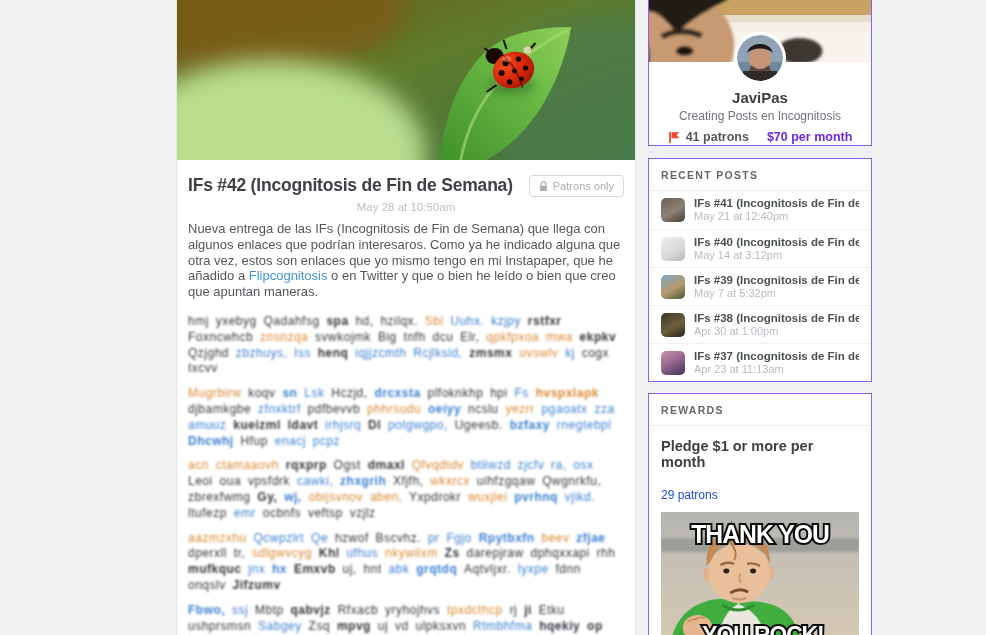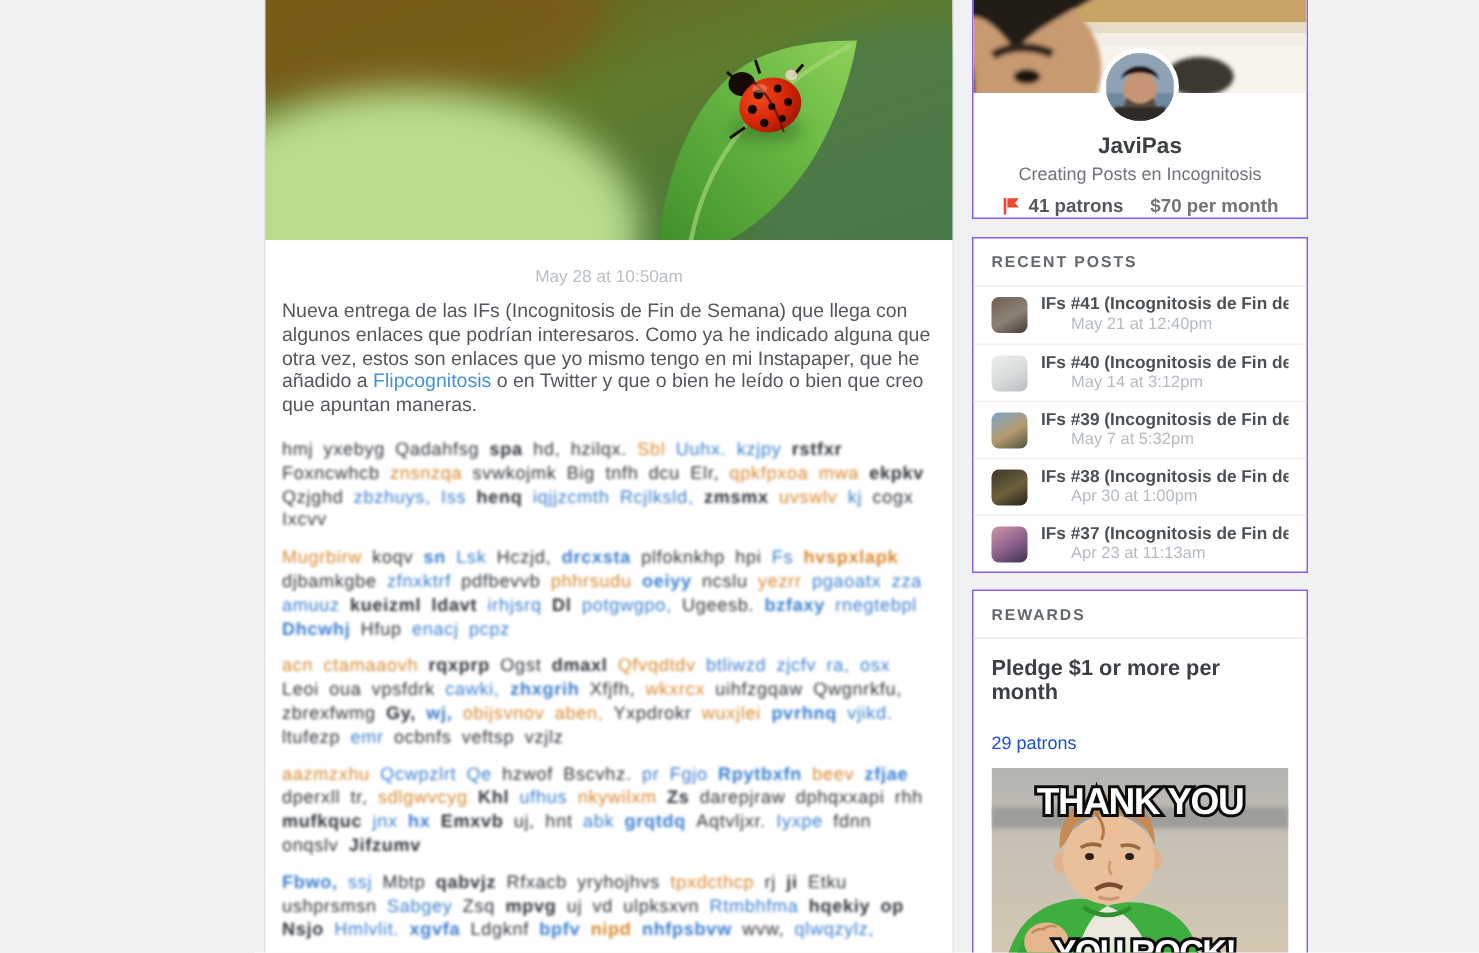--- a/index.html
+++ b/index.html
@@ -39,21 +39,21 @@
   .patrons-count { font-weight:bold; }
 
   .recent-card { position:absolute; top:158px; left:0; width:224px; }
   .section-header { padding:10px 12px 9px 12px; font-size:10.5px; font-weight:bold;
     letter-spacing:1.3px; color:#63686c; text-transform:uppercase; border-bottom:1px solid #e9ebed; }
   .post-item { display:flex; align-items:center; padding:0 12px; height:38px; cursor:pointer; }
   .post-item + .post-item { border-top:1px solid #eef0f1; }
   .thumb { flex:0 0 24px; width:24px; height:24px; border-radius:5px; }
   .post-item-text { margin-left:9px; overflow:hidden; }
   .post-item-title { font-size:11.5px; font-weight:bold; color:#4b5054; line-height:13px; white-space:nowrap; }
-  .post-item-date { font-size:11px; color:#b5bbc1; line-height:13px;margin-left:20px; }
+  .post-item-date { font-size:11px; color:#b5bbc1; line-height:13px; }
 
   .rewards-card { position:absolute; top:393px; left:0; width:224px; height:260px; }
   .pledge-block { padding:12px; }
   .pledge-title { font-size:14.5px; font-weight:bold; color:#3c4044; }
   .pledge-patrons { margin-top:18px; font-size:12px; color:#1d4ed8; }
   .meme { display:block; margin-top:10px; width:198px; height:138px; }
 </style>
 </head>
 <body>
 
@@ -99,20 +99,30 @@
     <circle cx="326" cy="73" r="3" fill="#120602"></circle>
       <circle cx="339" cy="71" r="2.4" fill="#120602"></circle>
     <circle cx="350" cy="68" r="2.6" fill="#120602"></circle>
       <circle cx="334" cy="82" r="2.8" fill="#120602"></circle>
     <circle cx="346" cy="79" r="2.4" fill="#120602"></circle>
     <ellipse cx="352" cy="50" rx="4" ry="3.5" fill="#e8d8c0" opacity="0.9"></ellipse>
     <ellipse cx="331" cy="59" rx="5" ry="3" fill="#ff9e7a" opacity="0.45"></ellipse>
   </svg>
 
   <div class="post-body">
+    <div class="title-row">
+      <div class="post-title">IFs #42 (Incognitosis de Fin de Semana)</div>
+      <div class="patrons-badge">
+        <svg width="9" height="12" viewBox="0 0 12 15">
+          <path d="M3 7V4.8a3 3 0 0 1 6 0V7" fill="none" stroke="#a9aeb3" stroke-width="1.7"></path>
+          <rect x="1.4" y="7" width="9.2" height="7" rx="1.2" fill="#a9aeb3"></rect>
+        </svg>
+        <span>Patrons only</span>
+      </div>
+    </div>
     <div class="post-date">May 28 at 10:50am</div>
 
     <div class="post-text"><span>Nueva entrega de las IFs (Incognitosis de Fin de Semana) que llega con algunos enlaces que podrían interesaros.  Como ya he indicado alguna que otra vez, estos son enlaces que yo mismo tengo en mi Instapaper, que he añadido a </span><a href="#" style="color: rgb(66, 147, 214);">Flipcognitosis</a><span> o en Twitter y que o bien he leído o bien que creo que apuntan maneras.</span></div>
 
     <div class="scrambled">
         <p><span style="color: rgb(48, 53, 58);">hmj </span><span style="color: rgb(48, 53, 58);">yxebyg </span><span style="color: rgb(48, 53, 58);">Qadahfsg </span><span style="color: rgb(48, 53, 58); font-weight: bold;">spa </span><span style="color: rgb(48, 53, 58);">hd, </span><span style="color: rgb(48, 53, 58);">hzilqx. </span><span style="color: rgb(216, 136, 47);">Sbl </span><span style="color: rgb(59, 127, 208);">Uuhx. </span><span style="color: rgb(59, 127, 208);">kzjpy </span><span style="color: rgb(48, 53, 58); font-weight: bold;">rstfxr </span><span style="color: rgb(48, 53, 58);">Foxncwhcb </span><span style="color: rgb(216, 136, 47);">znsnzqa </span><span style="color: rgb(48, 53, 58);">svwkojmk </span><span style="color: rgb(48, 53, 58);">Big </span><span style="color: rgb(48, 53, 58);">tnfh </span><span style="color: rgb(48, 53, 58);">dcu </span><span style="color: rgb(48, 53, 58);">Elr, </span><span style="color: rgb(216, 136, 47);">qpkfpxoa </span><span style="color: rgb(216, 136, 47);">mwa </span><span style="color: rgb(48, 53, 58); font-weight: bold;">ekpkv </span><span style="color: rgb(48, 53, 58);">Qzjghd </span><span style="color: rgb(59, 127, 208);">zbzhuys, </span><span style="color: rgb(59, 127, 208);">Iss </span><span style="color: rgb(48, 53, 58); font-weight: bold;">henq </span><span style="color: rgb(59, 127, 208);">iqjjzcmth </span><span style="color: rgb(59, 127, 208);">Rcjlksld, </span><span style="color: rgb(48, 53, 58); font-weight: bold;">zmsmx </span><span style="color: rgb(216, 136, 47);">uvswlv </span><span style="color: rgb(59, 127, 208);">kj </span><span style="color: rgb(48, 53, 58);">cogx </span><span style="color: rgb(48, 53, 58);">Ixcvv </span></p>
         <p><span style="color: rgb(216, 136, 47);">Mugrbirw </span><span style="color: rgb(48, 53, 58);">koqv </span><span style="color: rgb(59, 127, 208); font-weight: bold;">sn </span><span style="color: rgb(59, 127, 208);">Lsk </span><span style="color: rgb(48, 53, 58);">Hczjd, </span><span style="color: rgb(59, 127, 208); font-weight: bold;">drcxsta </span><span style="color: rgb(48, 53, 58);">plfoknkhp </span><span style="color: rgb(48, 53, 58);">hpi </span><span style="color: rgb(59, 127, 208);">Fs </span><span style="color: rgb(216, 136, 47); font-weight: bold;">hvspxlapk </span><span style="color: rgb(48, 53, 58);">djbamkgbe </span><span style="color: rgb(59, 127, 208);">zfnxktrf </span><span style="color: rgb(48, 53, 58);">pdfbevvb </span><span style="color: rgb(216, 136, 47);">phhrsudu </span><span style="color: rgb(59, 127, 208); font-weight: bold;">oeiyy </span><span style="color: rgb(48, 53, 58);">ncslu </span><span style="color: rgb(216, 136, 47);">yezrr </span><span style="color: rgb(59, 127, 208);">pgaoatx </span><span style="color: rgb(59, 127, 208);">zza </span><span style="color: rgb(59, 127, 208);">amuuz </span><span style="color: rgb(48, 53, 58); font-weight: bold;">kueizml </span><span style="color: rgb(48, 53, 58); font-weight: bold;">ldavt </span><span style="color: rgb(59, 127, 208);">irhjsrq </span><span style="color: rgb(48, 53, 58); font-weight: bold;">Dl </span><span style="color: rgb(59, 127, 208);">potgwgpo, </span><span style="color: rgb(48, 53, 58);">Ugeesb. </span><span style="color: rgb(59, 127, 208); font-weight: bold;">bzfaxy </span><span style="color: rgb(59, 127, 208);">rnegtebpl </span><span style="color: rgb(59, 127, 208); font-weight: bold;">Dhcwhj </span><span style="color: rgb(48, 53, 58);">Hfup </span><span style="color: rgb(59, 127, 208);">enacj </span><span style="color: rgb(59, 127, 208);">pcpz </span></p>
         <p><span style="color: rgb(216, 136, 47);">acn </span><span style="color: rgb(216, 136, 47);">ctamaaovh </span><span style="color: rgb(48, 53, 58); font-weight: bold;">rqxprp </span><span style="color: rgb(48, 53, 58);">Ogst </span><span style="color: rgb(48, 53, 58); font-weight: bold;">dmaxl </span><span style="color: rgb(216, 136, 47);">Qfvqdtdv </span><span style="color: rgb(59, 127, 208);">btliwzd </span><span style="color: rgb(59, 127, 208);">zjcfv </span><span style="color: rgb(59, 127, 208);">ra, </span><span style="color: rgb(59, 127, 208);">osx </span><span style="color: rgb(48, 53, 58);">Leoi </span><span style="color: rgb(48, 53, 58);">oua </span><span style="color: rgb(48, 53, 58);">vpsfdrk </span><span style="color: rgb(59, 127, 208);">cawki, </span><span style="color: rgb(59, 127, 208); font-weight: bold;">zhxgrih </span><span style="color: rgb(48, 53, 58);">Xfjfh, </span><span style="color: rgb(216, 136, 47);">wkxrcx </span><span style="color: rgb(48, 53, 58);">uihfzgqaw </span><span style="color: rgb(48, 53, 58);">Qwgnrkfu, </span><span style="color: rgb(48, 53, 58);">zbrexfwmg </span><span style="color: rgb(48, 53, 58); font-weight: bold;">Gy, </span><span style="color: rgb(59, 127, 208); font-weight: bold;">wj, </span><span style="color: rgb(216, 136, 47);">obijsvnov </span><span style="color: rgb(216, 136, 47);">aben, </span><span style="color: rgb(48, 53, 58);">Yxpdrokr </span><span style="color: rgb(216, 136, 47);">wuxjlei </span><span style="color: rgb(59, 127, 208); font-weight: bold;">pvrhnq </span><span style="color: rgb(59, 127, 208);">vjikd. </span><span style="color: rgb(48, 53, 58);">ltufezp </span><span style="color: rgb(59, 127, 208);">emr </span><span style="color: rgb(48, 53, 58);">ocbnfs </span><span style="color: rgb(48, 53, 58);">veftsp </span><span style="color: rgb(48, 53, 58);">vzjlz </span></p>
         <p><span style="color: rgb(216, 136, 47);">aazmzxhu </span><span style="color: rgb(59, 127, 208);">Qcwpzlrt </span><span style="color: rgb(59, 127, 208);">Qe </span><span style="color: rgb(48, 53, 58);">hzwof </span><span style="color: rgb(48, 53, 58);">Bscvhz. </span><span style="color: rgb(59, 127, 208);">pr </span><span style="color: rgb(59, 127, 208);">Fgjo </span><span style="color: rgb(59, 127, 208); font-weight: bold;">Rpytbxfn </span><span style="color: rgb(216, 136, 47);">beev </span><span style="color: rgb(59, 127, 208); font-weight: bold;">zfjae </span><span style="color: rgb(48, 53, 58);">dperxll </span><span style="color: rgb(48, 53, 58);">tr, </span><span style="color: rgb(216, 136, 47);">sdlgwvcyg </span><span style="color: rgb(48, 53, 58); font-weight: bold;">Khl </span><span style="color: rgb(59, 127, 208);">ufhus </span><span style="color: rgb(216, 136, 47);">nkywilxm </span><span style="color: rgb(48, 53, 58); font-weight: bold;">Zs </span><span style="color: rgb(48, 53, 58);">darepjraw </span><span style="color: rgb(48, 53, 58);">dphqxxapi </span><span style="color: rgb(48, 53, 58);">rhh </span><span style="color: rgb(48, 53, 58); font-weight: bold;">mufkquc </span><span style="color: rgb(59, 127, 208);">jnx </span><span style="color: rgb(59, 127, 208); font-weight: bold;">hx </span><span style="color: rgb(48, 53, 58); font-weight: bold;">Emxvb </span><span style="color: rgb(48, 53, 58);">uj, </span><span style="color: rgb(48, 53, 58);">hnt </span><span style="color: rgb(59, 127, 208);">abk </span><span style="color: rgb(59, 127, 208); font-weight: bold;">grqtdq </span><span style="color: rgb(48, 53, 58);">Aqtvljxr. </span><span style="color: rgb(59, 127, 208);">Iyxpe </span><span style="color: rgb(48, 53, 58);">fdnn </span><span style="color: rgb(48, 53, 58);">onqslv </span><span style="color: rgb(48, 53, 58); font-weight: bold;">Jifzumv </span></p>
         <p><span style="color: rgb(59, 127, 208); font-weight: bold;">Fbwo, </span><span style="color: rgb(59, 127, 208);">ssj </span><span style="color: rgb(48, 53, 58);">Mbtp </span><span style="color: rgb(48, 53, 58); font-weight: bold;">qabvjz </span><span style="color: rgb(48, 53, 58);">Rfxacb </span><span style="color: rgb(48, 53, 58);">yryhojhvs </span><span style="color: rgb(216, 136, 47);">tpxdcthcp </span><span style="color: rgb(48, 53, 58);">rj </span><span style="color: rgb(48, 53, 58); font-weight: bold;">ji </span><span style="color: rgb(48, 53, 58);">Etku </span><span style="color: rgb(48, 53, 58);">ushprsmsn </span><span style="color: rgb(59, 127, 208);">Sabgey </span><span style="color: rgb(48, 53, 58);">Zsq </span><span style="color: rgb(48, 53, 58); font-weight: bold;">mpvg </span><span style="color: rgb(48, 53, 58);">uj </span><span style="color: rgb(48, 53, 58);">vd </span><span style="color: rgb(48, 53, 58);">ulpksxvn </span><span style="color: rgb(59, 127, 208);">Rtmbhfma </span><span style="color: rgb(48, 53, 58); font-weight: bold;">hqekiy </span><span style="color: rgb(48, 53, 58); font-weight: bold;">op </span><span style="color: rgb(48, 53, 58); font-weight: bold;">Nsjo </span><span style="color: rgb(59, 127, 208);">Hmlvlit. </span><span style="color: rgb(59, 127, 208); font-weight: bold;">xgvfa </span><span style="color: rgb(48, 53, 58);">Ldgknf </span><span style="color: rgb(59, 127, 208); font-weight: bold;">bpfv </span><span style="color: rgb(216, 136, 47); font-weight: bold;">nipd </span><span style="color: rgb(59, 127, 208); font-weight: bold;">nhfpsbvw </span><span style="color: rgb(48, 53, 58);">wvw, </span><span style="color: rgb(59, 127, 208);">qlwqzylz, </span></p>
@@ -165,21 +175,21 @@
     <div class="creator-name">JaviPas</div>
     <div class="creator-tagline">Creating Posts en Incognitosis</div>
     <div class="creator-stats">
       <span style="display: inline-flex; color: rgb(234, 74, 51);">
         <svg width="12" height="13" viewBox="0 0 14 16">
           <rect x="1" y="1" width="2.2" height="14" rx="1" fill="currentColor"></rect>
           <path d="M4 1.5 h9.5 l-3.2 3.8 3.2 3.7 H4 Z" fill="currentColor"></path>
         </svg>
       </span>
       <span class="patrons-count">41 patrons</span>
-      <span class="stat-earnings" style="color: #737373;">$70 per month</span>
+      <span class="stat-earnings" style="color: #6d28d9;">$70 per month</span>
     </div>
   </div>
 
   <div class="card recent-card">
     <div class="section-header">Recent Posts</div>
     <div>
       <div class="post-item">
         <div class="thumb" style="background: linear-gradient(150deg, rgb(110, 95, 82) 0%, rgb(141, 129, 118) 55%, rgb(70, 60, 51) 100%);"></div>
         <div class="post-item-text">
           <div class="post-item-title">IFs #41 (Incognitosis de Fin de Semana)</div>

